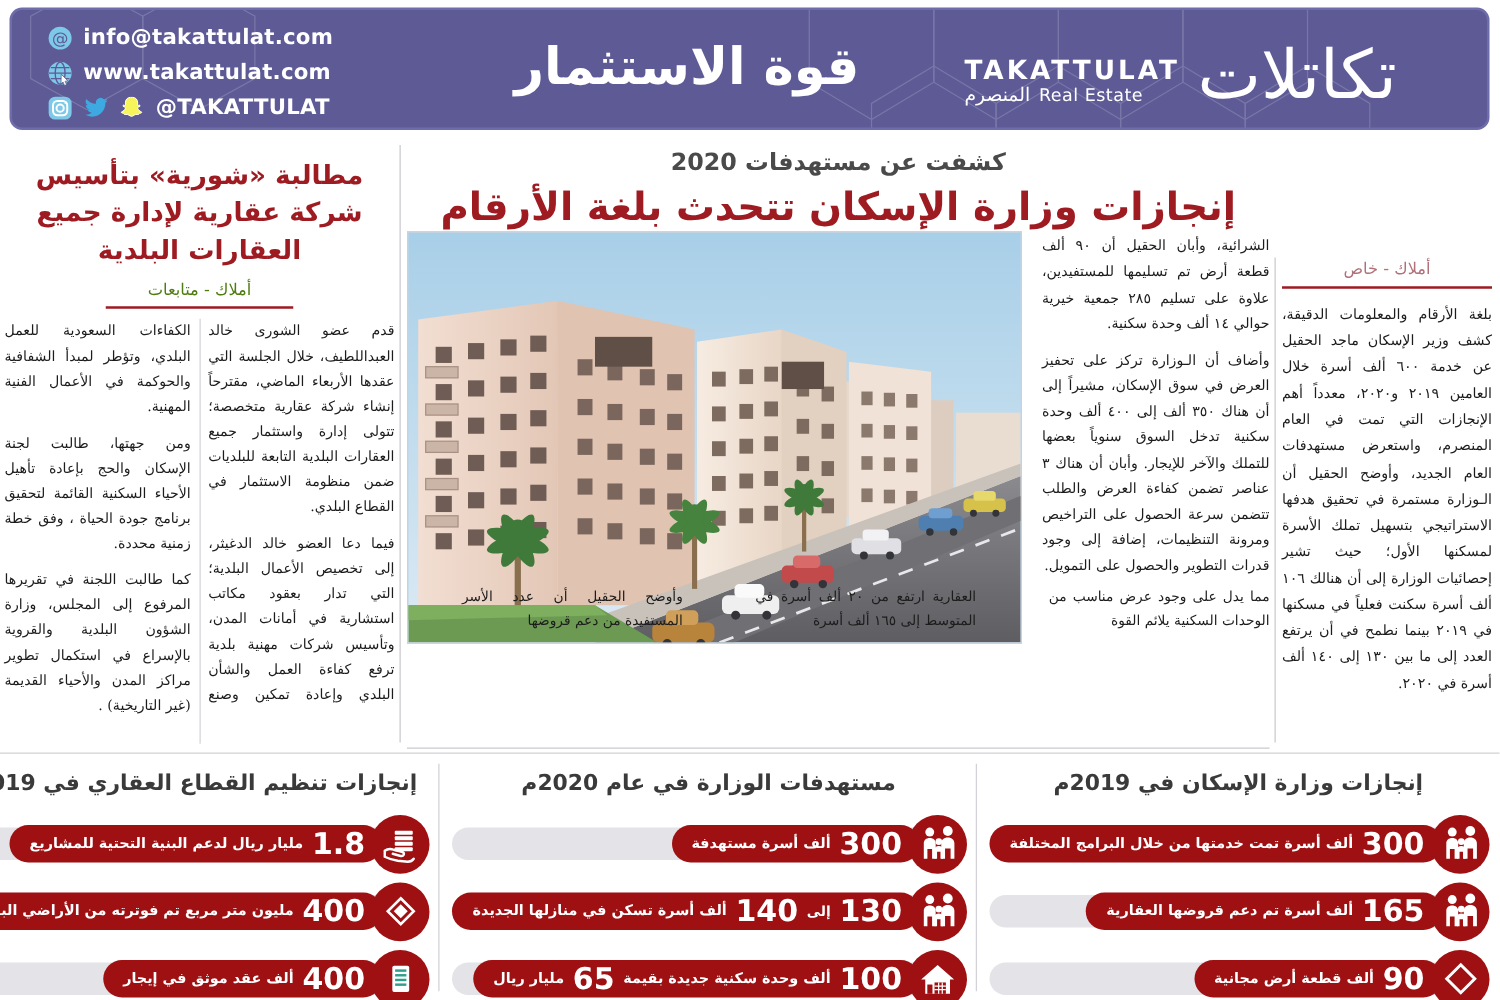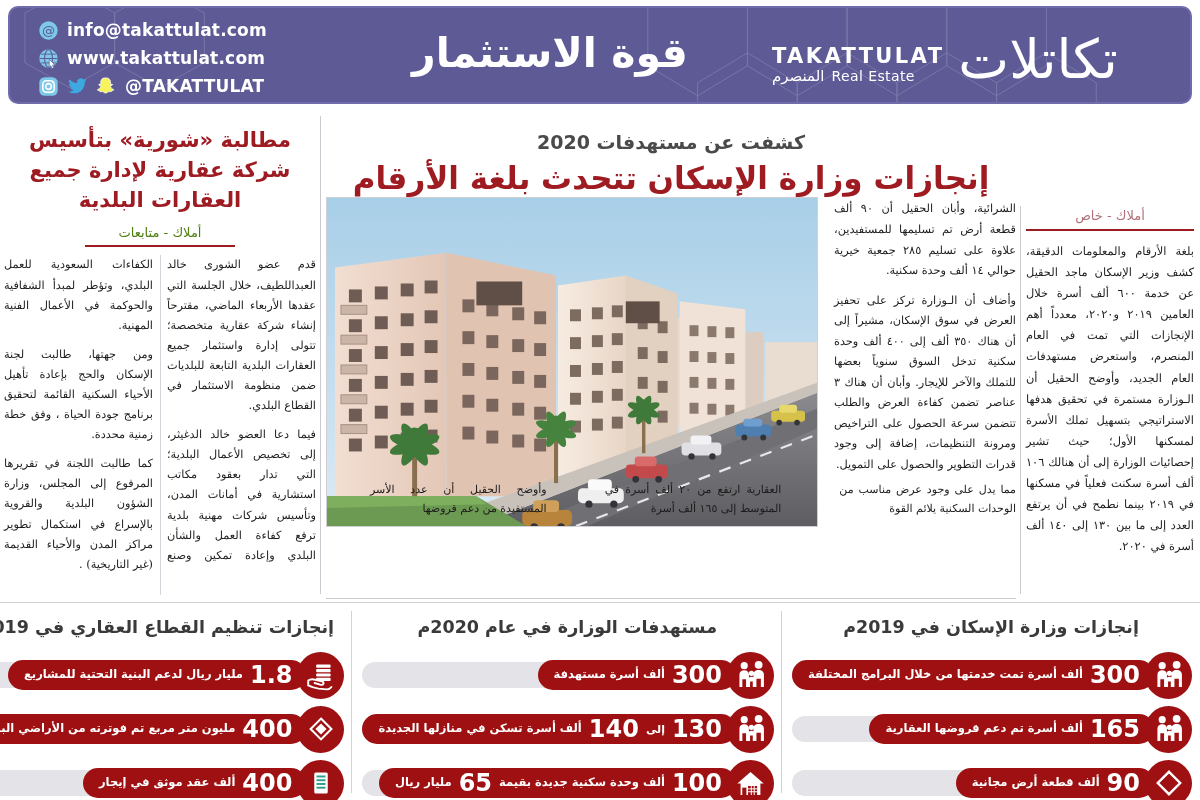--- a/index.html
+++ b/index.html
@@ -180,21 +180,21 @@
     text-align: justify;
     color: #1c1c1c;
     font-family: "DejaVu Serif", "Liberation Serif", serif;
     height: 340px;
   }
   .side-body p { margin-bottom: 9px; }
 
   
   .main-story {
     position: absolute;
-    top: 18px;
+    top: 6px;
     left: 326px;
     width: 690px;
     direction: rtl;
   }
   .main-kicker {
     text-align: center;
     color: #4a4a4a;
     font-size: 19px;
     font-weight: 600;
     line-height: 1.3;

